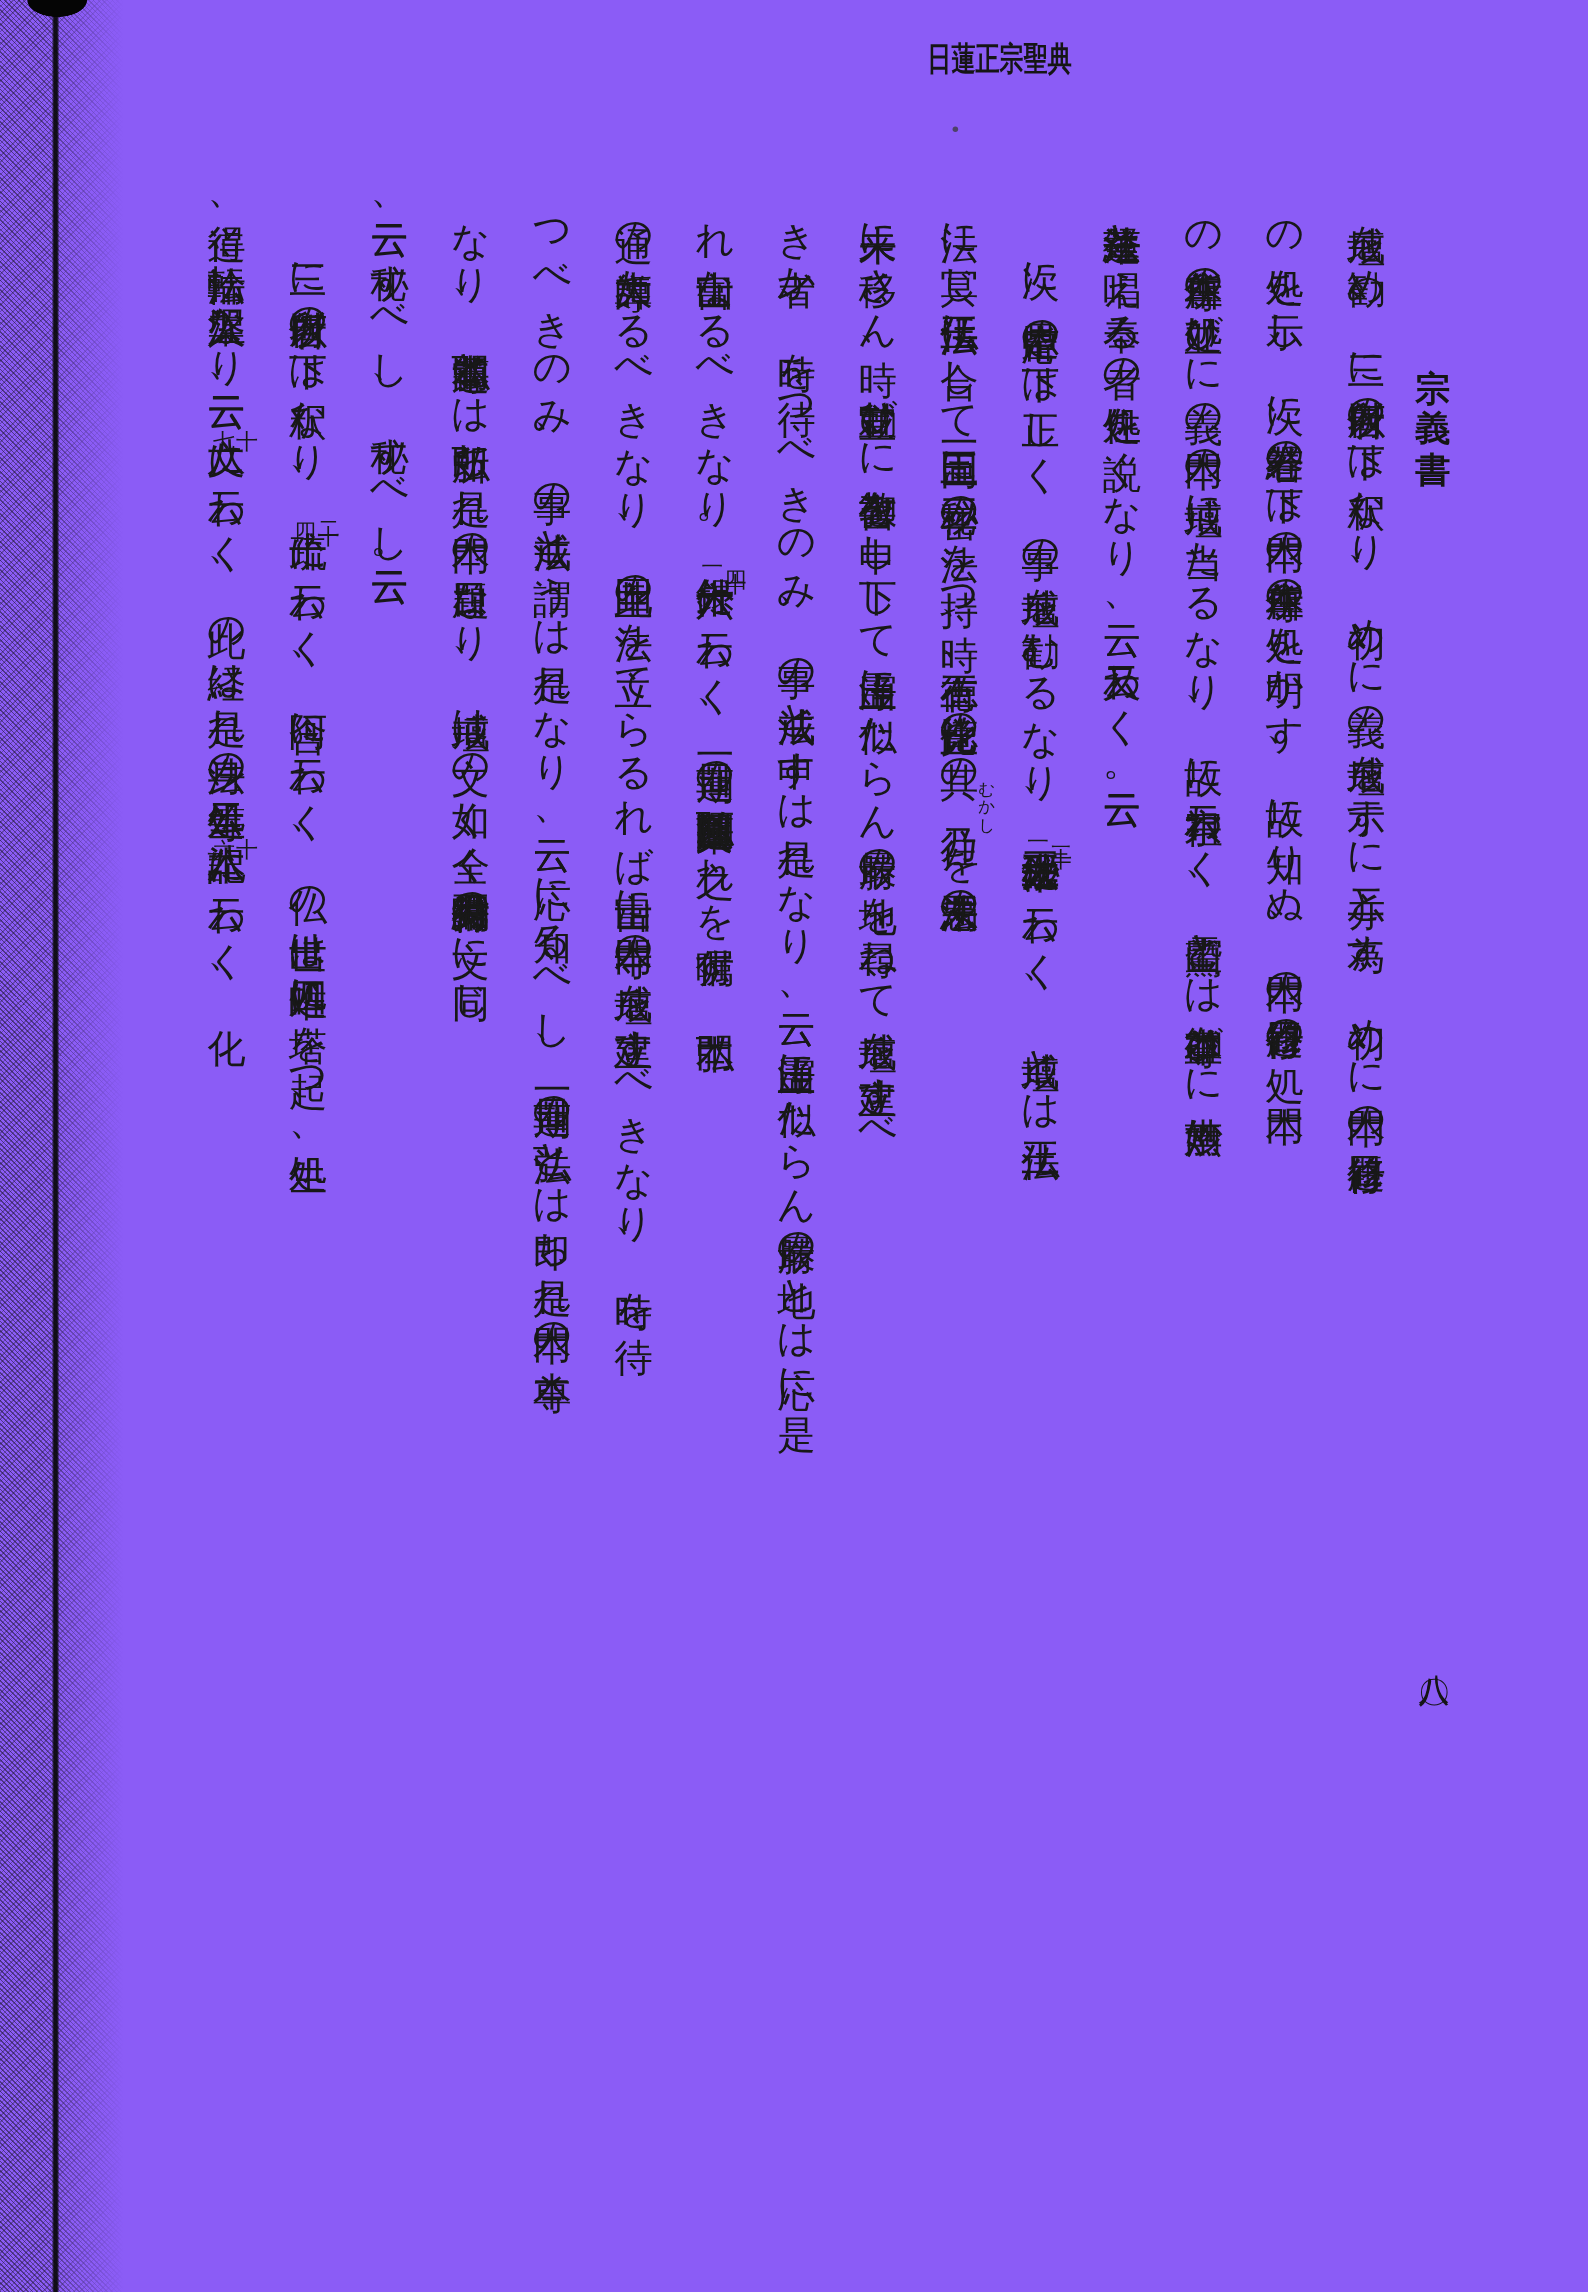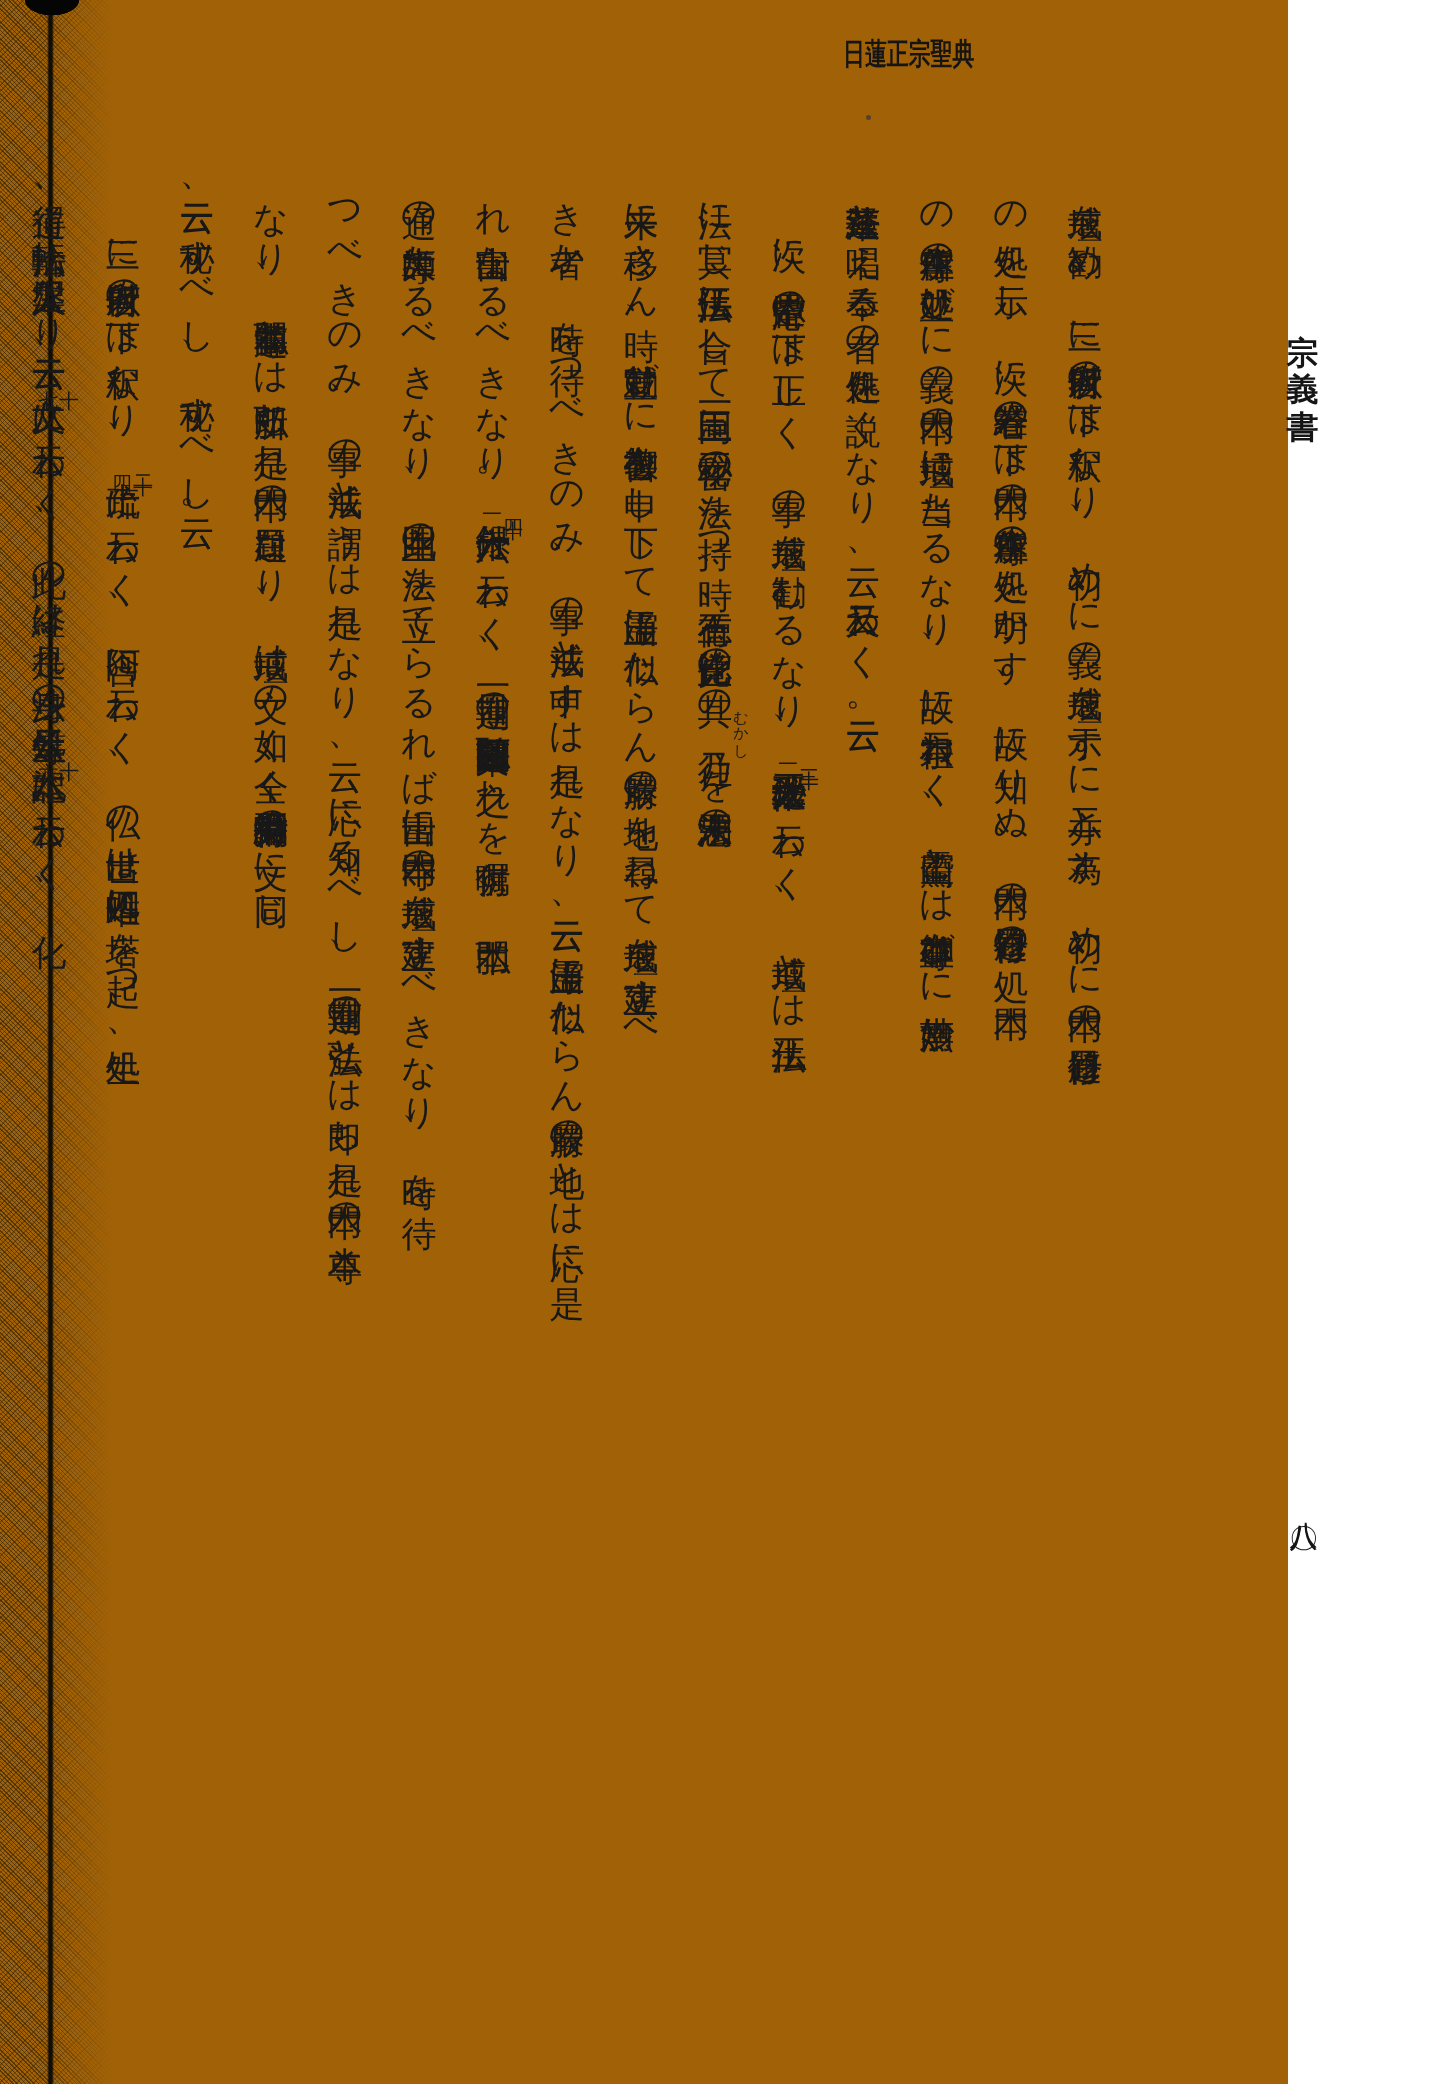--- a/index.html
+++ b/index.html
@@ -6,23 +6,23 @@
     margin: 0;
     padding: 0;
     width: 1444px;
     height: 2084px;
     background: #ffffff;
     overflow: hidden;
     font-family: "DejaVu Serif", "Liberation Serif", serif;
   }
   .page {
     position: relative;
-    width: 1288px;
+    width: 1444px;
     height: 2084px;
-    background: #a16207;
+    background: #8b5cf6;
     color: #1c1c1c;
   }
   
   .gutter {
     position: absolute;
     left: 0; top: 0;
     width: 118px; height: 2084px;
     pointer-events: none;
   }
   .gutter .speckle {

